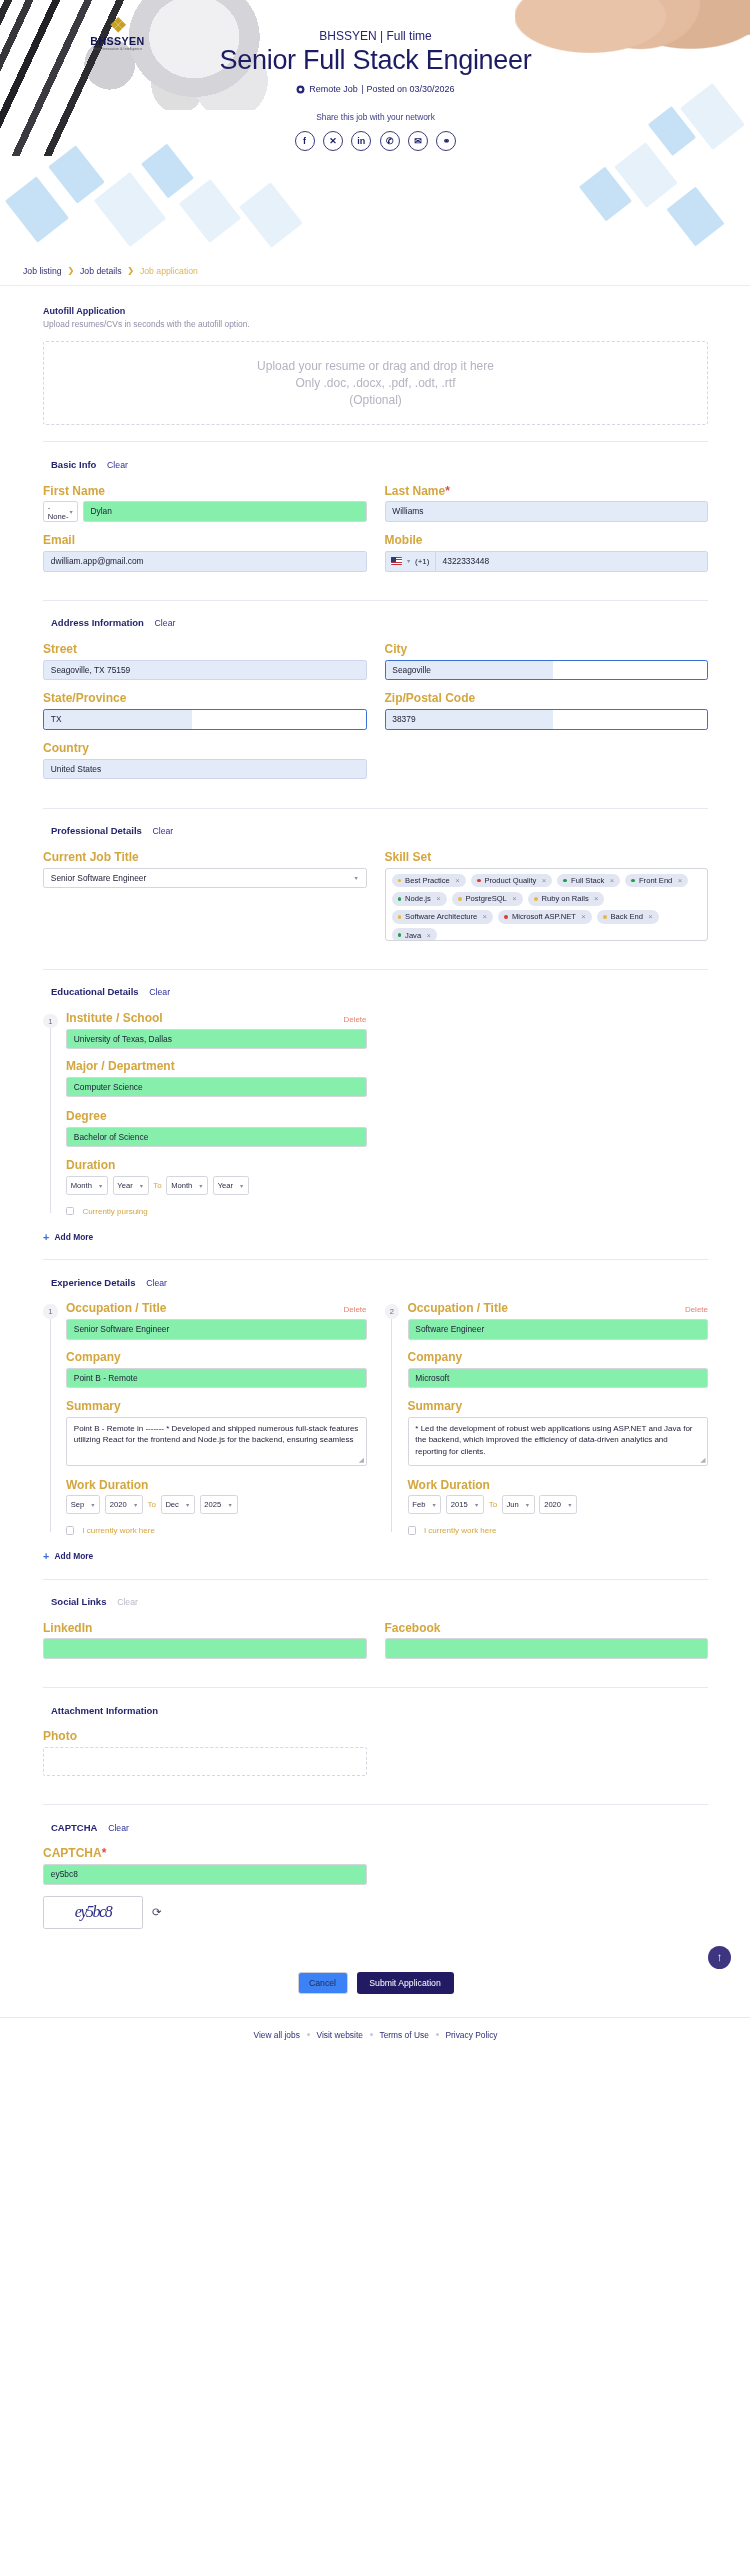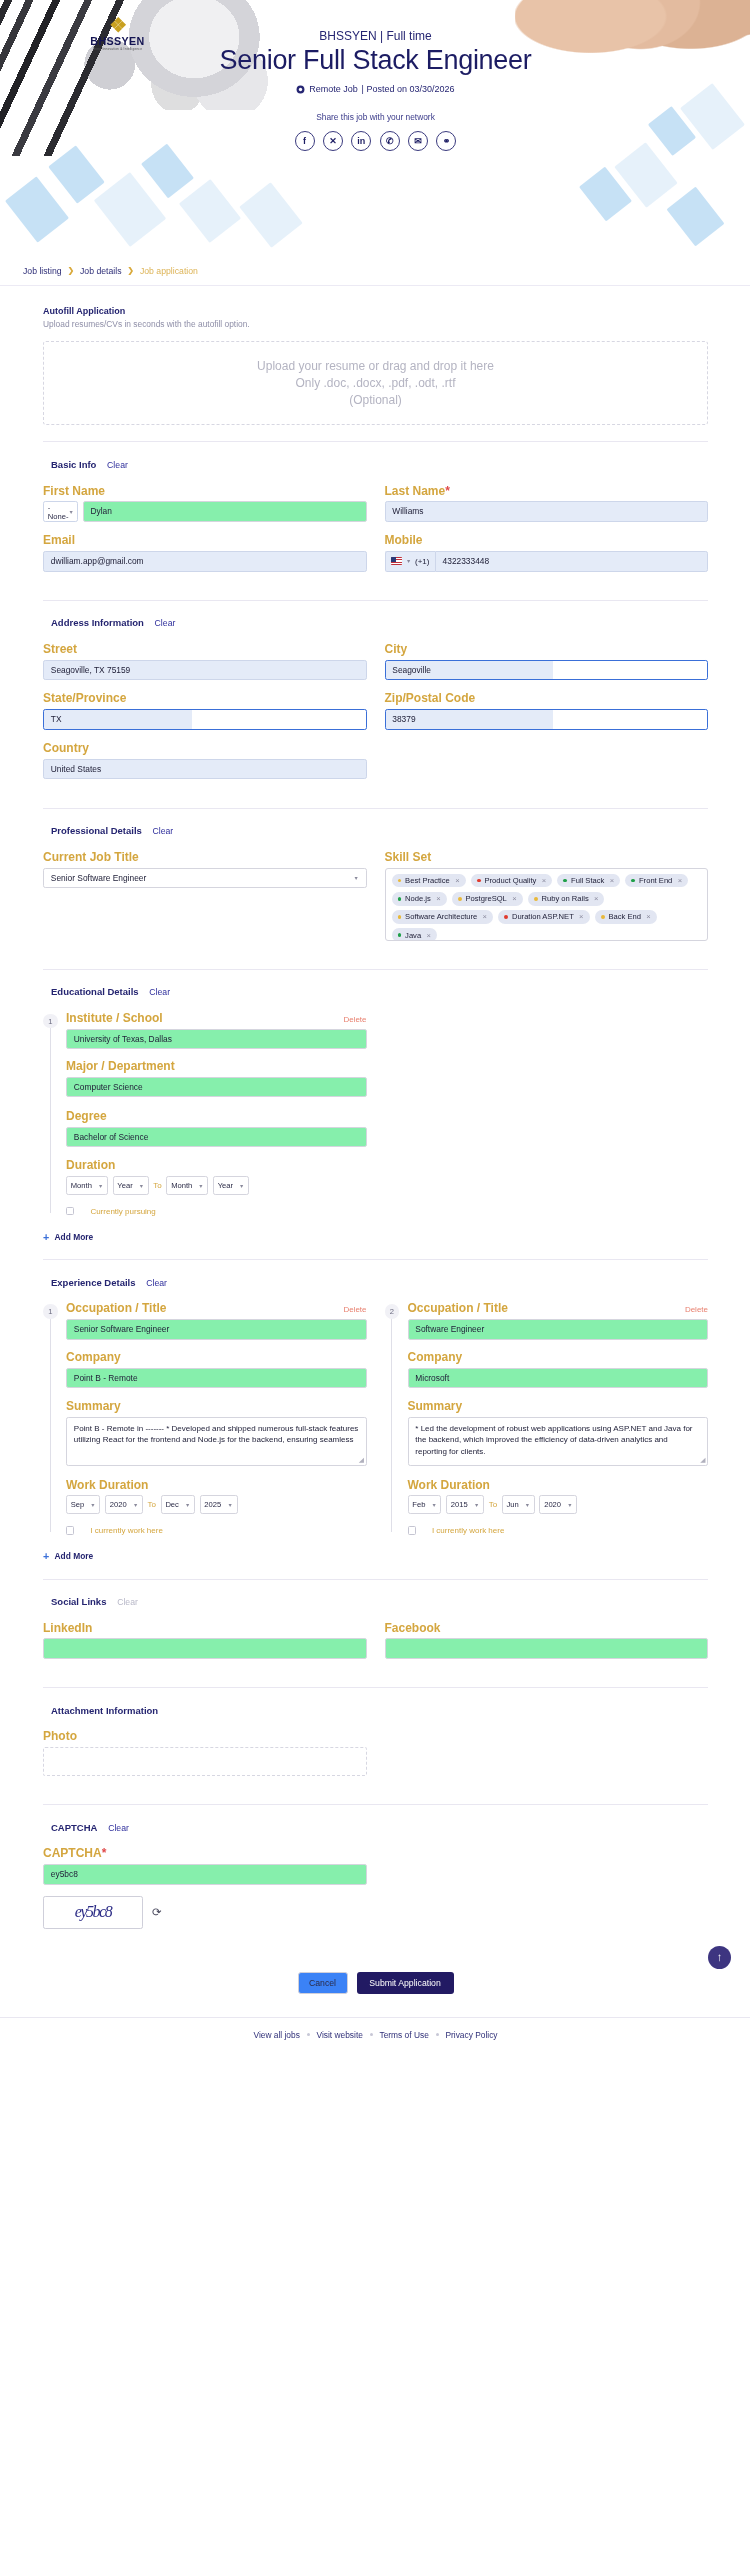--- a/index.html
+++ b/index.html
@@ -218,21 +218,21 @@
   .delete-link { font-size: 8px; color: #e8806f; cursor: pointer; }
   .dates { display: flex; align-items: center; gap: 4.6px; }
   .to-lbl { font-size: 8px; color: #d4a63f; }
   .sel-date {
     min-width: 32px; height: 19px; border: 0.8px solid #d5d5de; border-radius: 2.3px;
     background: #fff; font-size: 7.6px; color: #2a2a46;
     display: flex; align-items: center; justify-content: space-between;
     gap: 6px; padding: 0 3.8px; cursor: pointer;
   }
   .sel-date.wide { min-width: 38px; }
-  .chkrow { display: flex; align-items: center; gap: 16px; margin-top: 9px; }
+  .chkrow { display: flex; align-items: center; gap: 8px; margin-top: 9px; }
   .chkbox { width: 8.4px; height: 8.4px; border: 0.8px solid #c5c5d2; border-radius: 1.5px; background:#fff; cursor:pointer;}
   .chklabel { font-size: 8px; color: #d4a63f; }
   .addmore {
     display: flex; align-items: center; gap: 5.3px; margin-top: 15px;
     font-size: 8.4px; color: #242470; font-weight: bold; cursor: pointer;
   }
   .addmore .plus { color: #3a6fd8; font-size: 10.7px; font-weight: bold; }
   .textarea {
     width: 100%; height: 49px; border: 0.8px solid #d5d5de; border-radius: 2.3px;
     background: #fff; font-size: 8px; color: #22223a; padding: 4.6px 6.8px;
@@ -528,21 +528,21 @@
                   <span>Ruby on Rails</span>
                   <span class="chip-x">×</span>
                 </span>
                 <span class="chip-tag">
                   <span class="dot" style="background: rgb(232, 185, 60);"></span>
                   <span>Software Architecture</span>
                   <span class="chip-x">×</span>
                 </span>
                 <span class="chip-tag">
                   <span class="dot" style="background: rgb(224, 59, 47);"></span>
-                  <span>Duration ASP.NET</span>
+                  <span>Microsoft ASP.NET</span>
                   <span class="chip-x">×</span>
                 </span>
                 <span class="chip-tag">
                   <span class="dot" style="background: rgb(232, 185, 60);"></span>
                   <span>Back End</span>
                   <span class="chip-x">×</span>
                 </span>
                 <span class="chip-tag">
                   <span class="dot" style="background: rgb(32, 160, 74);"></span>
                   <span>Java</span>

